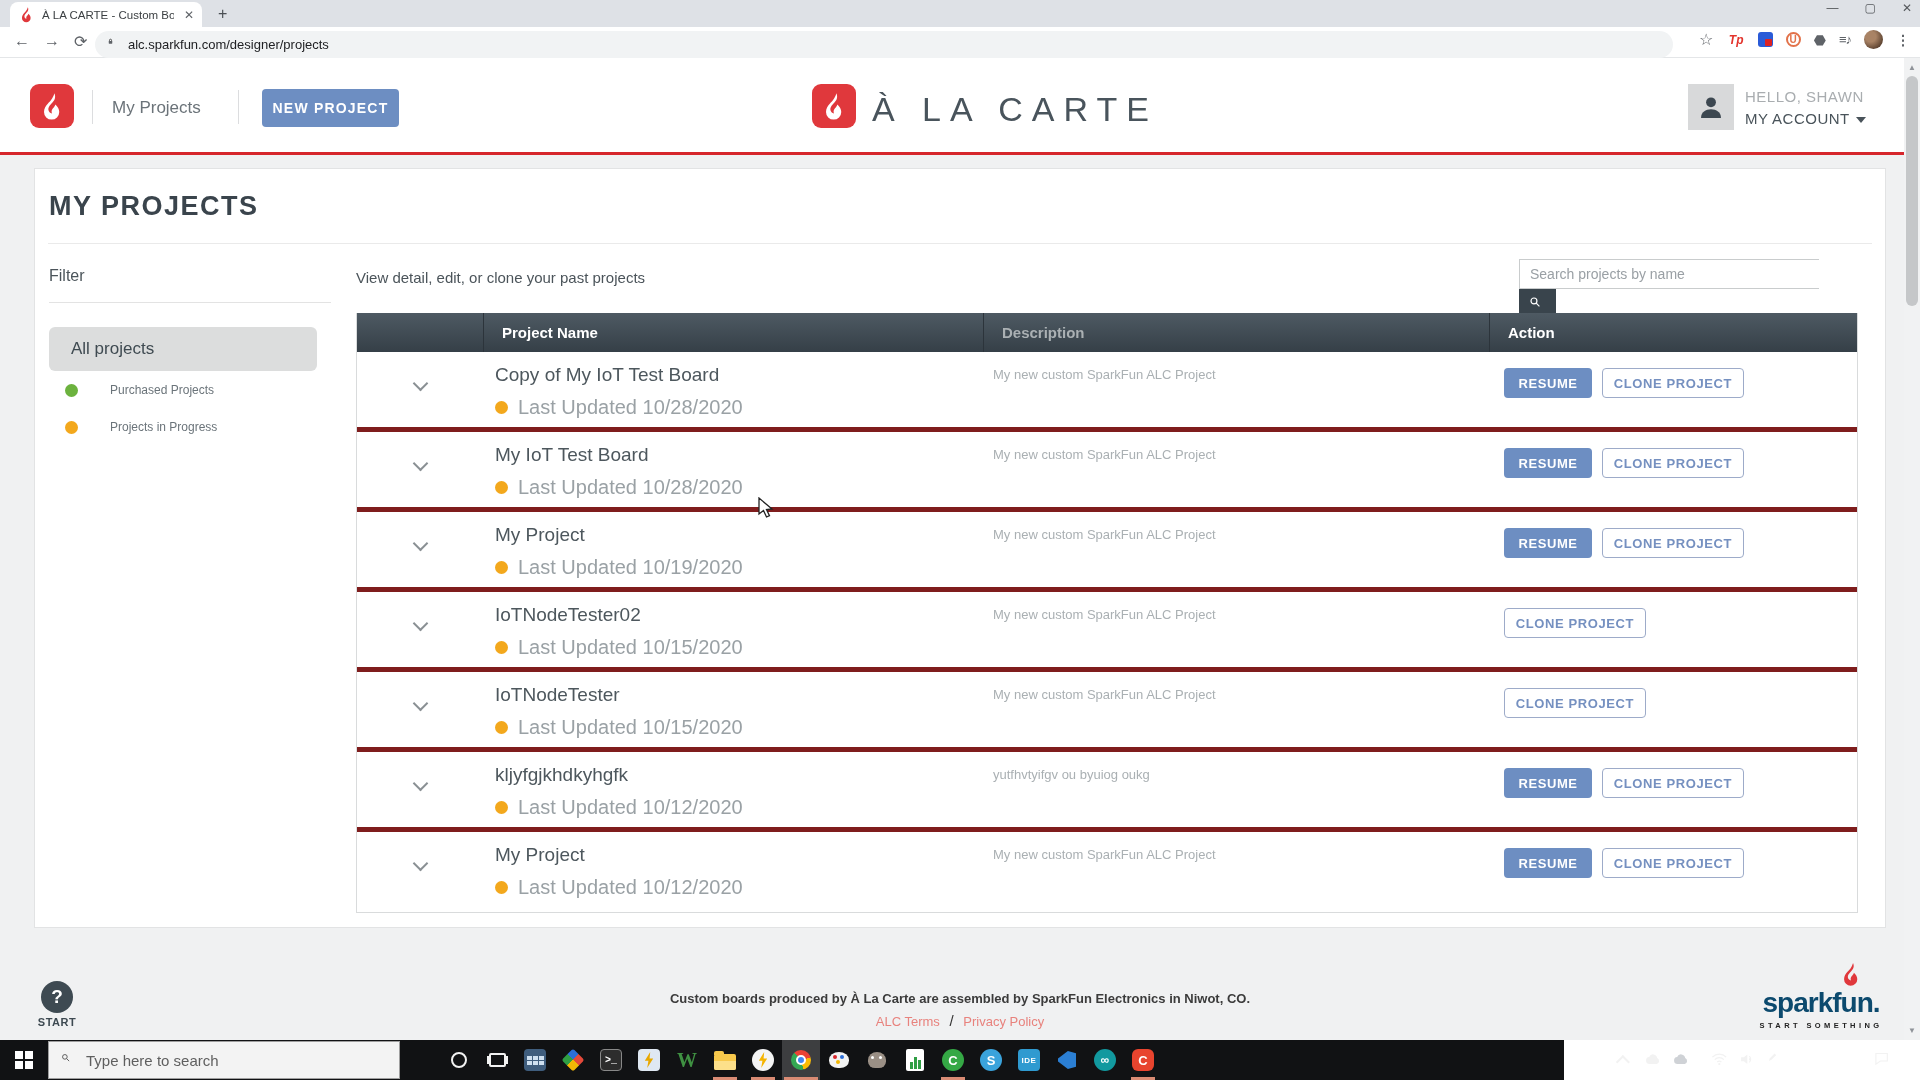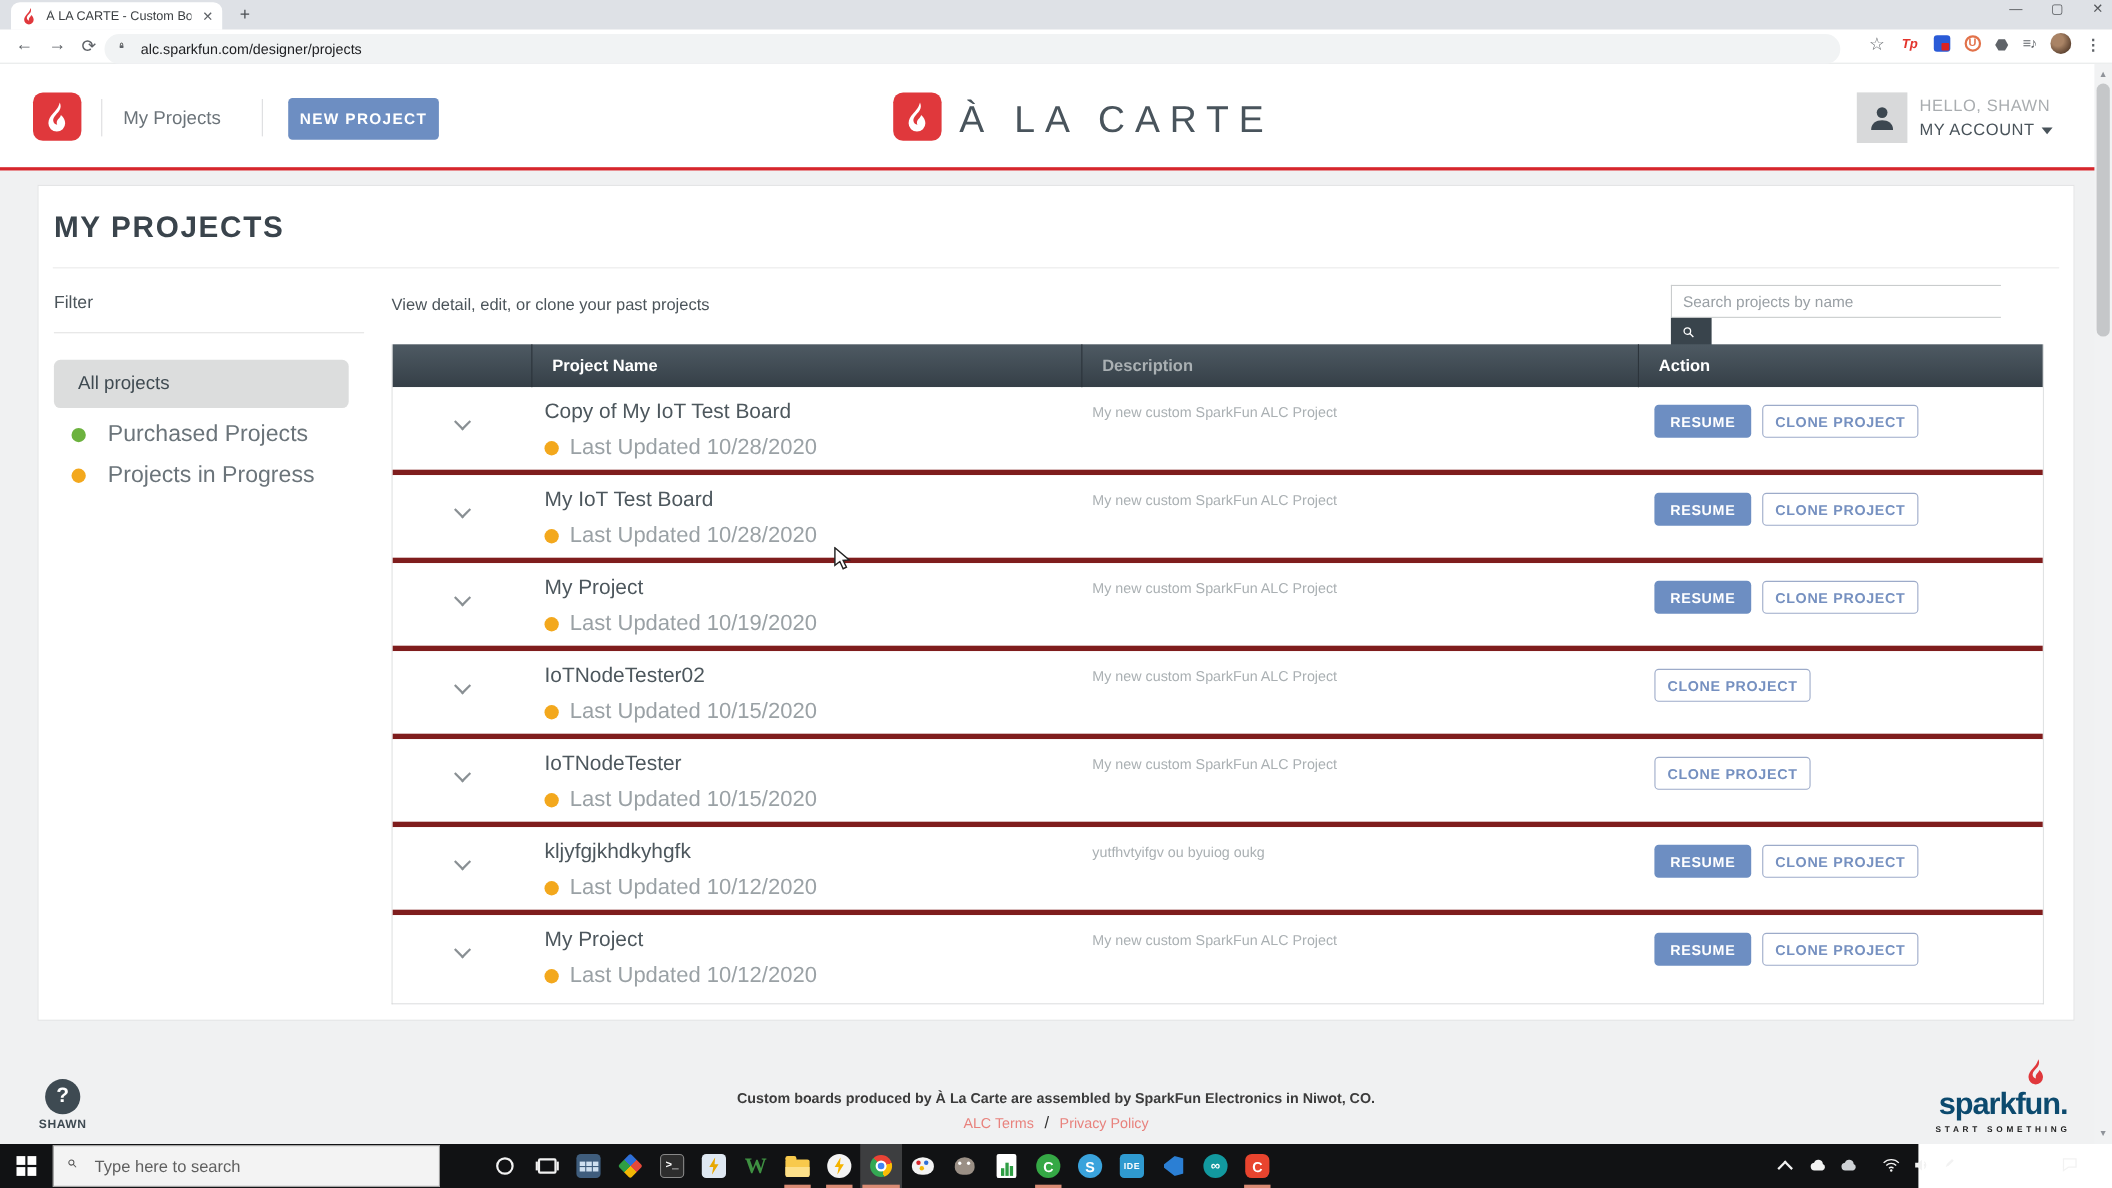--- a/index.html
+++ b/index.html
@@ -51,22 +51,22 @@
            border-right:5px solid transparent; border-top:6px solid #49535a; vertical-align:middle; }
 
   .card { position:absolute; left:34px; top:110px; width:1852px; height:760px; background:#fff; border:1px solid #e2e3e4; }
   .h1 { position:absolute; left:14px; top:22px; font-size:27px; font-weight:800; letter-spacing:1.5px; color:#3a444c; }
   .hr1 { position:absolute; left:13px; right:13px; top:74px; height:1px; background:#eaeaea; }
   .filter-label { position:absolute; left:14px; top:98px; font-size:16px; color:#4b545a; }
   .hr2 { position:absolute; left:14px; top:133px; width:282px; height:1px; background:#e3e3e3; }
   .filter-pill { position:absolute; left:14px; top:158px; width:268px; height:44px; background:#dcdddd;
                  border-radius:6px; display:flex; align-items:center; padding-left:22px;
                  font-size:17px; color:#3f4a51; }
-  .filter-item { position:absolute; left:30px; display:flex; align-items:center; gap:20px;
-                 font-size:21px; color:#6b747a; }
+  .filter-item { position:absolute; left:30px; display:flex; align-items:center; gap:32px;
+                 font-size:12px; color:#6b747a; }
   .dot { width:13px; height:13px; border-radius:50%; display:inline-block; flex:0 0 auto; }
   .dot-green { background:#6cb23e; }
   .dot-orange { background:#f3a81d; }
 
   .intro { position:absolute; left:321px; top:100px; font-size:15px; color:#4b545a; }
   .searchbox { position:absolute; left:1484px; top:90px; display:flex;flex-direction:column; }
   .searchbox input { width:300px; height:30px; border:1px solid #c9cccd; border-right:none; padding:0 10px;
                      font-size:14px; color:#4b545a; font-family:inherit; outline:none; }
   .searchbox input::placeholder { color:#9aa0a5; }
   .searchbox button { width:37px; height:30px; background:#39444c; border:none; color:#fff;
@@ -105,21 +105,21 @@
   .sf-flame { color:#e0383c; margin-left:60px; }
   .sf-word { font-size:28px; font-weight:bold; color:#0c4a6e; letter-spacing:-1px; margin-top:-4px; }
   .sf-tag { font-size:7.5px; font-weight:bold; letter-spacing:3.4px; color:#222; margin-top:2px; }
 
   
   .sbar { position:absolute; left:1904px; top:58px; width:16px; height:982px; background:#f1f2f3; }
   .sbar .arr { position:absolute; left:0; width:16px; text-align:center; color:#8f9399; font-size:8px; }
   .sbar .thumb { position:absolute; left:2px; top:18px; width:12px; height:230px; background:#c5c7c9; border-radius:6px; }
 
   
-  .taskbar { position:absolute; left:0; top:1040px; width:1744px; height:40px; background:#111214; }
+  .taskbar { position:absolute; left:0; top:1040px; width:1564px; height:40px; background:#111214; }
   .start { position:absolute; left:0; top:0; width:48px; height:40px; display:flex; align-items:center; justify-content:center; }
   .wingrid { display:grid; grid-template-columns:8px 8px; grid-template-rows:8px 8px; gap:2px; }
   .wingrid span { background:#fff; }
   .tsearch { position:absolute; left:48px; top:1px; width:352px; height:38px; background:#f3f3f3;
              border:1px solid #9e9e9e; display:flex; align-items:center; padding-left:12px; gap:10px; }
   .tsearch input { border:none; background:transparent; outline:none; font-size:15px; color:#444;
                    font-family:inherit; width:240px; }
   .tsearch input::placeholder { color:#5f5f5f; }
   .tb-ic { position:absolute; top:0; width:38px; height:40px; display:flex; align-items:center; justify-content:center; }
   .tb-ic.open::after { content:''; position:absolute; bottom:0; left:7px; right:7px; height:3px; background:#d98b74; }
@@ -434,21 +434,21 @@
           <div class="c-act">
             <button class="btn-resume">RESUME</button>
             <button class="btn-clone">CLONE PROJECT</button>
           </div>
         </div>
       </div>
     </div>
 
     <div class="help">
       <div class="help-circle">?</div>
-      <div class="help-label">SHAWN</div>
+      <div class="help-label">START</div>
     </div>
     <div class="foot-note">Custom boards produced by À La Carte are assembled by SparkFun Electronics in Niwot, CO.</div>
     <div class="foot-links">
       <span class="flink">ALC Terms</span>
       <span class="fslash">/</span>
       <span class="flink">Privacy Policy</span>
     </div>
     <div class="sf">
       <svg class="sf-flame" width="26" height="26" fill="#e0383c">
           <use href="#flame"></use>

